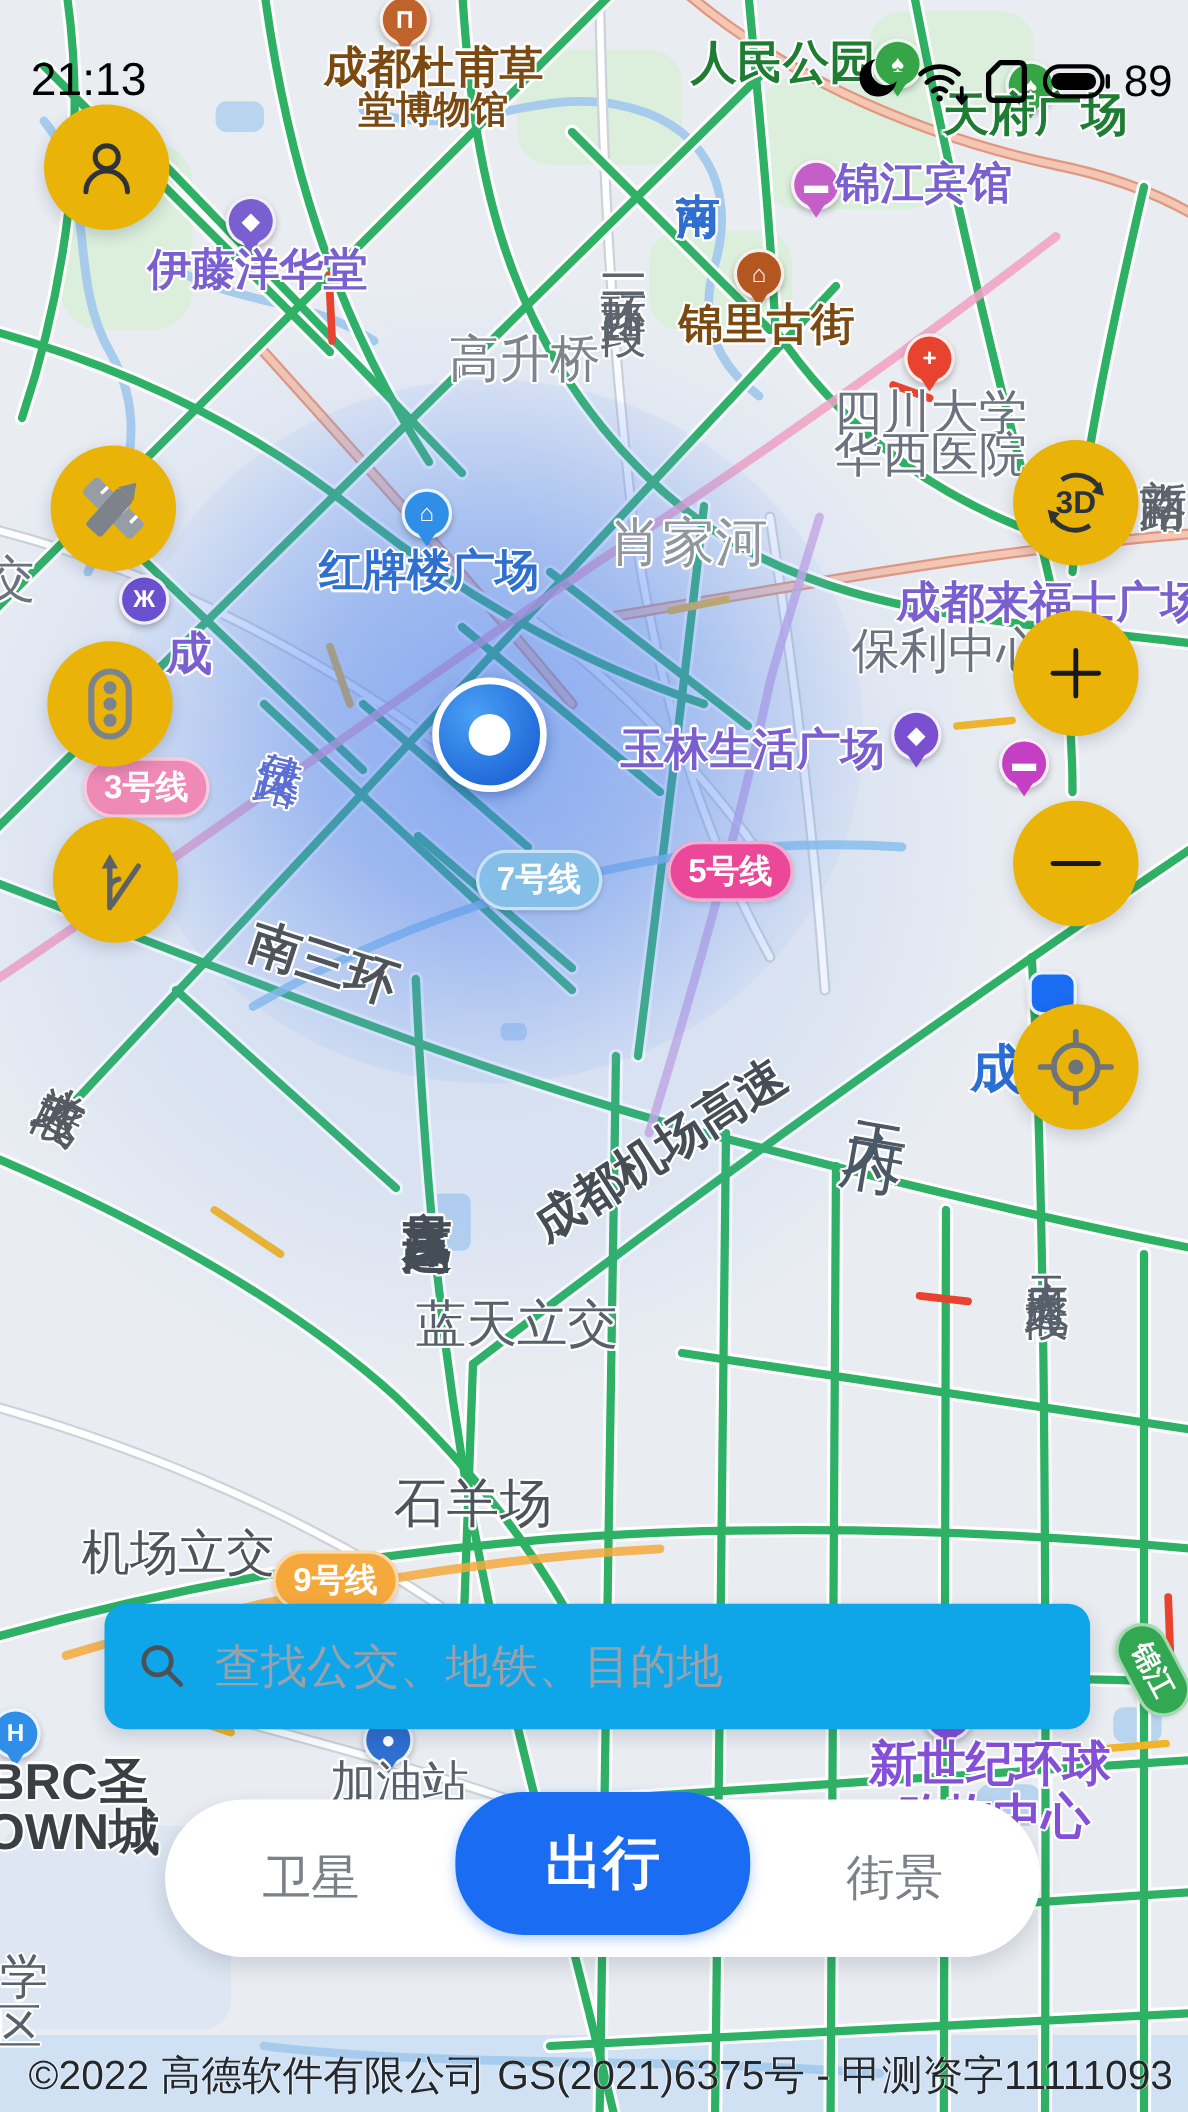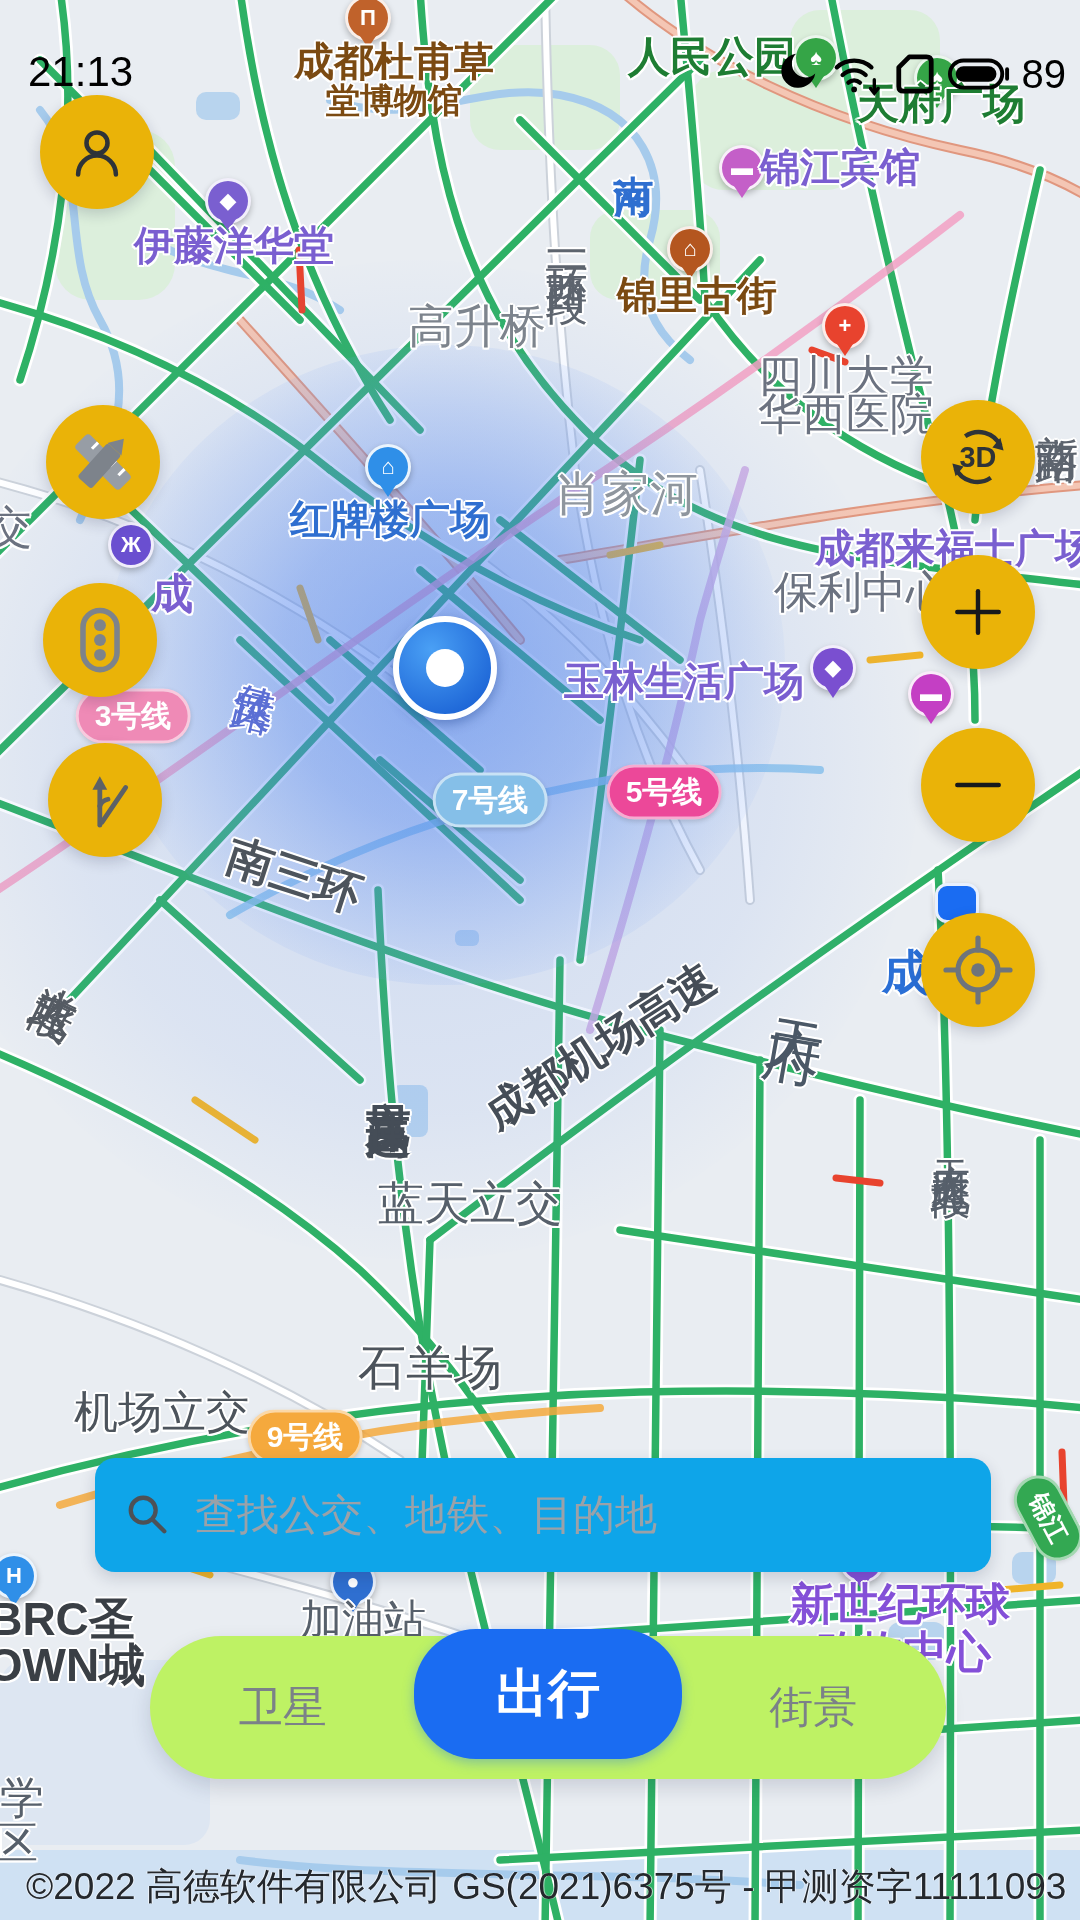--- a/index.html
+++ b/index.html
@@ -48,21 +48,21 @@
     box-shadow:0 5px 14px rgba(20,30,60,.18);display:flex;align-items:center;justify-content:center;}
   .btn svg{display:block;}
   
   .searchbar{position:absolute;left:95px;top:1458px;width:896px;height:114px;background:#0ea5e9;
     border-radius:20px;box-shadow:0 6px 16px rgba(20,30,60,.16);display:flex;align-items:center;
     padding:0 30px;z-index:20;}
   .searchbar input{border:none;outline:none;flex:1;font-size:42px;margin-left:22px;
     font-family:inherit;color:#30343a;background:transparent;}
   .searchbar input::placeholder{color:#9ba1a8;}
   
-  .tabbar{position:absolute;left:150px;top:1636px;width:796px;height:143px;background:#bef264;
+  .tabbar{position:absolute;left:150px;top:1636px;width:796px;height:143px;background:#ffffff;
     border-radius:72px;box-shadow:0 8px 20px rgba(20,30,60,.15);z-index:20;display:flex;}
   .tab{flex:1;display:flex;align-items:center;justify-content:center;font-size:44px;color:#7b8188;}
   .tabpill{position:absolute;left:50%;top:-7px;width:268px;height:130px;margin-left:-134px;
     border-radius:62px;background:#1a6cf2;display:flex;align-items:center;justify-content:center;
     font-size:52px;color:#fff;font-weight:700;box-shadow:0 4px 12px rgba(26,108,242,.35);}
   
   .attrib{position:absolute;left:26px;top:1862px;z-index:21;font-size:37px;color:#24282d;
     text-shadow:1px 0 0 rgba(255,255,255,.6),-1px 0 0 rgba(255,255,255,.6);}
   
   .statusbar{position:absolute;left:0;top:0;width:100%;height:64px;z-index:30;color:#000000;margin-top:42px;}

